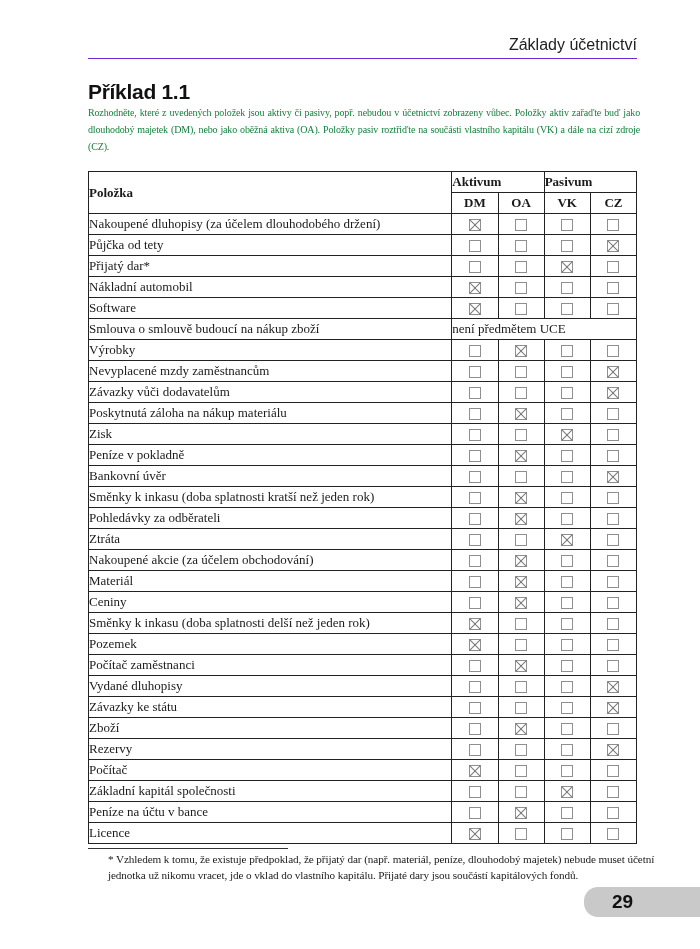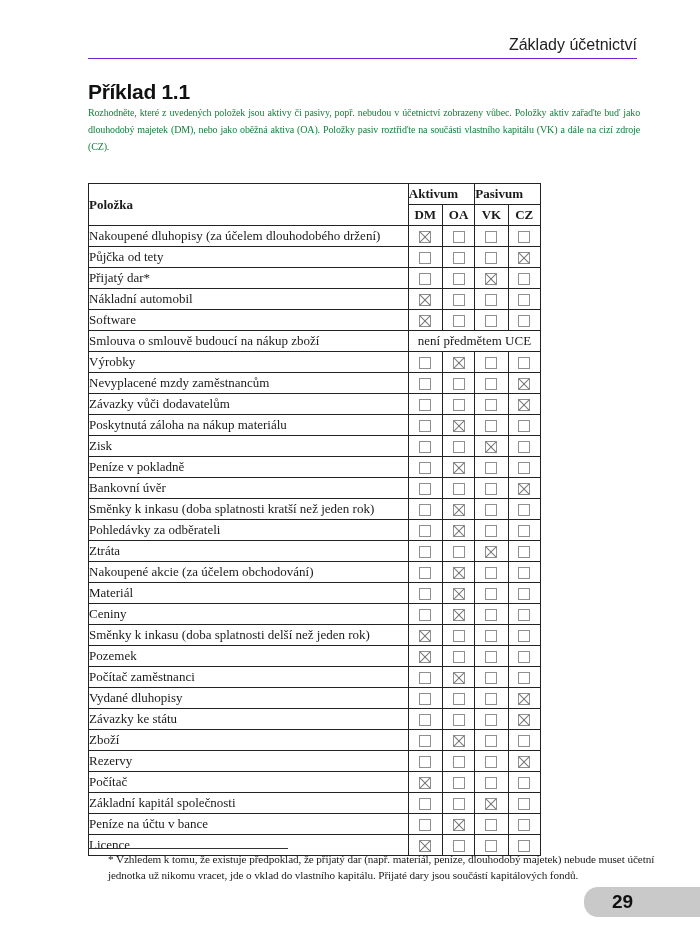--- a/index.html
+++ b/index.html
@@ -13,31 +13,31 @@
 
   .example-title { position: absolute; left: 88px; top: 80px;
                    font-family: "Liberation Sans", "DejaVu Sans", sans-serif;
                    font-weight: bold; font-size: 21px; color: #111;
                    letter-spacing: -0.3px; }
 
   .intro { position: absolute; left: 88px; width: 552px; top: 104px;
            font-size: 10px; line-height: 17px; text-align: justify; color: #15803d;
            letter-spacing: -0.15px; }
 
-  table.assets { position: absolute; left: 88px; top: 183px; width: 453px;
+  table.assets { position: absolute; left: 88px; top: 171px; width: 549px;
                  border-collapse: collapse; font-size: 13px; border-radius: 25px; }
   table.assets td, table.assets th { border: 1px solid #222; padding: 0; height: 20px; }
   table.assets th { font-weight: bold; font-size: 13px; }
   .col-item { width: 365px; }
   .col-box { width: 46px; text-align: center; }
   th.item-head { text-align: left; padding-left: 8px; vertical-align: middle; }
   th.group-head { text-align: left; padding-left: 8px; height: 20px; }
   th.sub-head { text-align: center; height: 20px; }
   td.item { padding-left: 8px; text-align: left; white-space: nowrap; }
-  td.span-note { padding-left: 8px; text-align: center; margin-top: 48px; }
+  td.span-note { padding-left: 8px; text-align: left; margin-top: 48px; }
 
   .box { display: inline-block; width: 12px; height: 12px; border: 1px solid #8f8f8f;
          position: relative; vertical-align: middle; background: #fff; box-sizing: border-box; }
   .box.checked::before, .box.checked::after {
          content: ""; position: absolute; left: 50%; top: 50%; width: 15px; height: 1px;
          background: #777; }
   .box.checked::before { transform: translate(-50%, -50%) rotate(45deg); }
   .box.checked::after  { transform: translate(-50%, -50%) rotate(-45deg); }
 
   .footnote-rule { position: absolute; left: 88px; top: 848px; width: 200px; height: 0;

